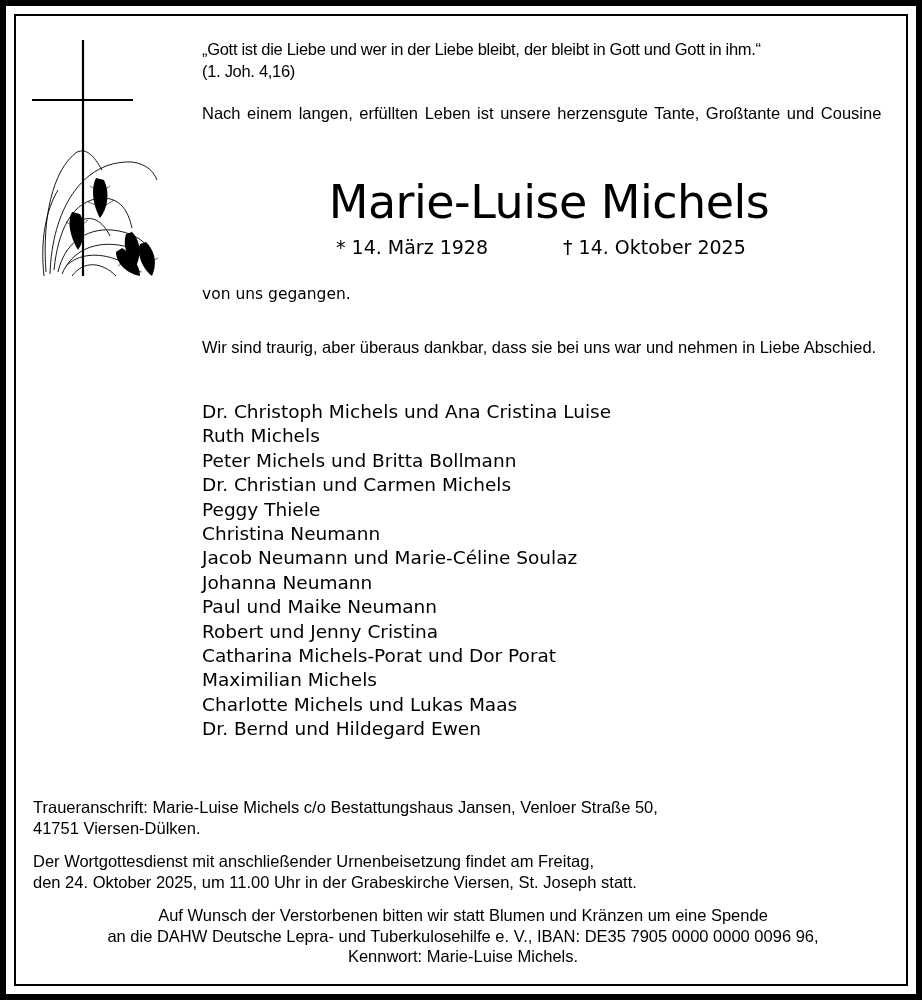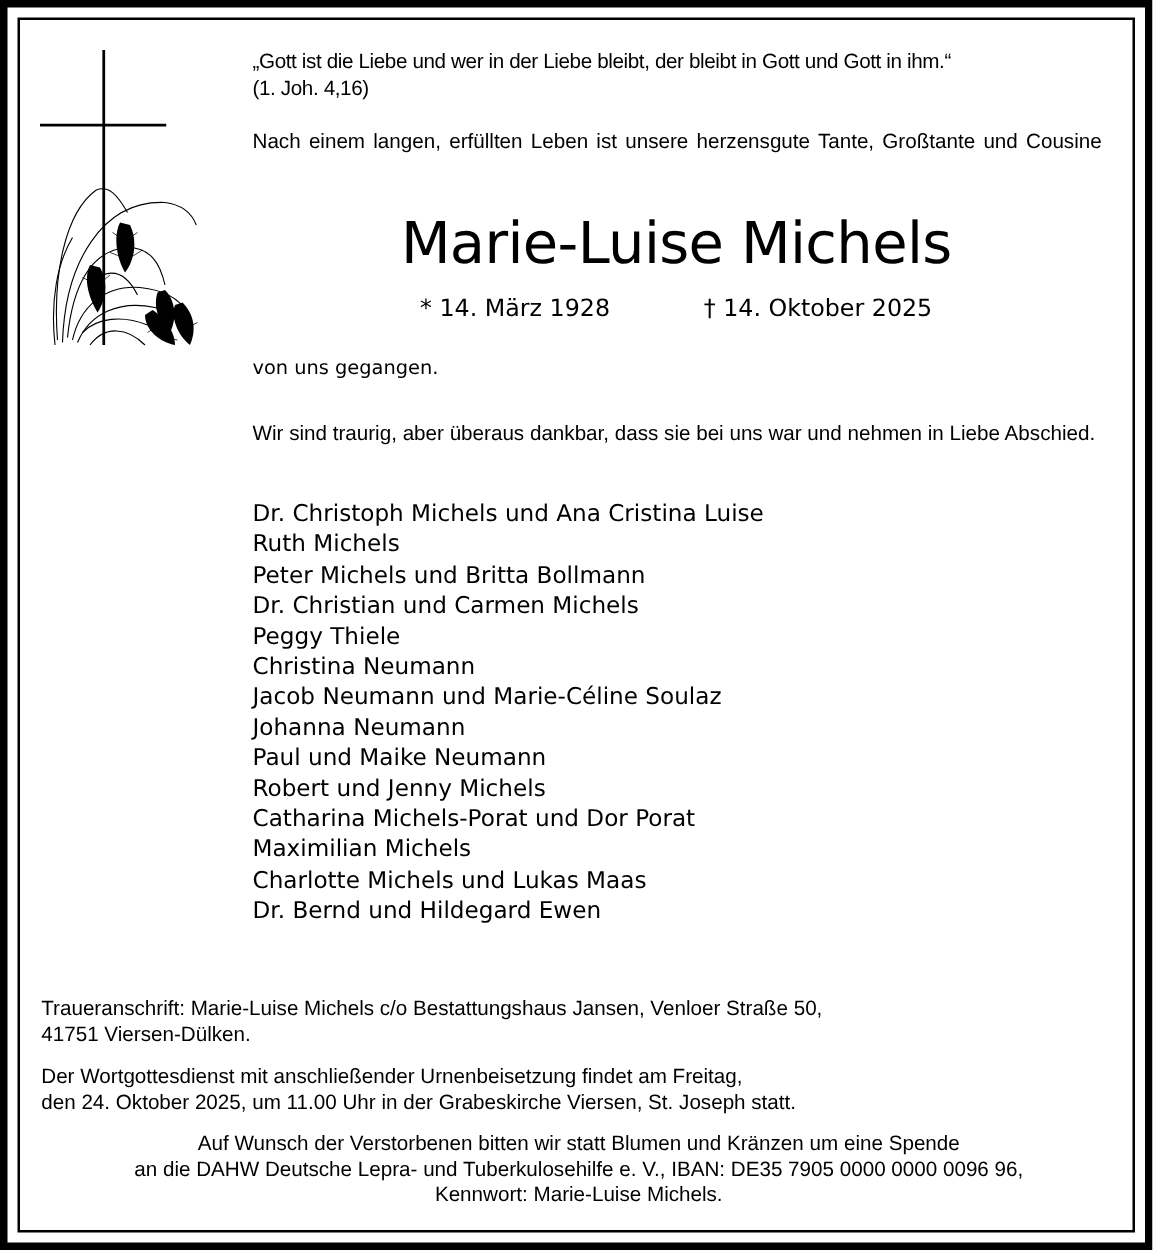--- a/index.html
+++ b/index.html
@@ -11,21 +11,21 @@
            border: 2px solid #000; box-sizing: border-box; }
   .emblem { position: absolute; left: 32px; top: 40px; width: 145px; height: 240px; }
   .quote { position: absolute; left: 202px; top: 38px; width: 680px;
            font-family: "Liberation Sans", sans-serif; font-size: 16.5px; line-height: 22px;
            letter-spacing: -0.3px; }
   .intro { position: absolute; left: 202px; top: 102px; width: 680px;
            font-family: "Liberation Sans", sans-serif; font-size: 16.5px; line-height: 22px;
            text-align: justify; text-align-last: left; word-spacing: 2px; }
   .name { position: absolute; left: 200px; top: 164px; width: 682px; text-align: center;
           font-family: "DejaVu Sans", sans-serif; font-size: 46px; line-height: 60px;
-          letter-spacing: -0.5px; font-weight: normal; margin: 0; }
+          letter-spacing: -0.5px; font-weight: normal; margin: 8px; }
   .dates { position: absolute; left: 200px; top: 234px; width: 682px;
            font-family: "DejaVu Sans", sans-serif; font-size: 19px; line-height: 26px; }
   .dates .birth { position: absolute; left: 136px; }
   .dates .death { position: absolute; left: 363px; }
   .passed { position: absolute; left: 202px; top: 283px;
             font-family: "DejaVu Sans", sans-serif; font-size: 15.5px; line-height: 22px; }
   .thanks { position: absolute; left: 202px; top: 336px; width: 680px;
             font-family: "Liberation Sans", sans-serif; font-size: 16.5px; line-height: 22px;
             text-align: justify; text-align-last: left; }
   .mourners { position: absolute; left: 202px; top: 400px; margin: 0; padding: 0; list-style: none;
@@ -99,21 +99,21 @@
 <ul class="mourners">
   <li>Dr. Christoph Michels und Ana Cristina Luise</li>
   <li>Ruth Michels</li>
   <li>Peter Michels und Britta Bollmann</li>
   <li>Dr. Christian und Carmen Michels</li>
   <li>Peggy Thiele</li>
   <li>Christina Neumann</li>
   <li>Jacob Neumann und Marie-Céline Soulaz</li>
   <li>Johanna Neumann</li>
   <li>Paul und Maike Neumann</li>
-  <li>Robert und Jenny Michels</li>
+  <li>Robert und Jenny Cristina</li>
   <li>Catharina Michels-Porat und Dor Porat</li>
   <li>Maximilian Michels</li>
   <li>Charlotte Michels und Lukas Maas</li>
   <li>Dr. Bernd und Hildegard Ewen</li>
 </ul>
 
 <div class="footer f1">
   <div>Traueranschrift: Marie-Luise Michels c/o Bestattungshaus Jansen, Venloer Straße 50,</div>
   <div>41751 Viersen-Dülken.</div>
 </div>

